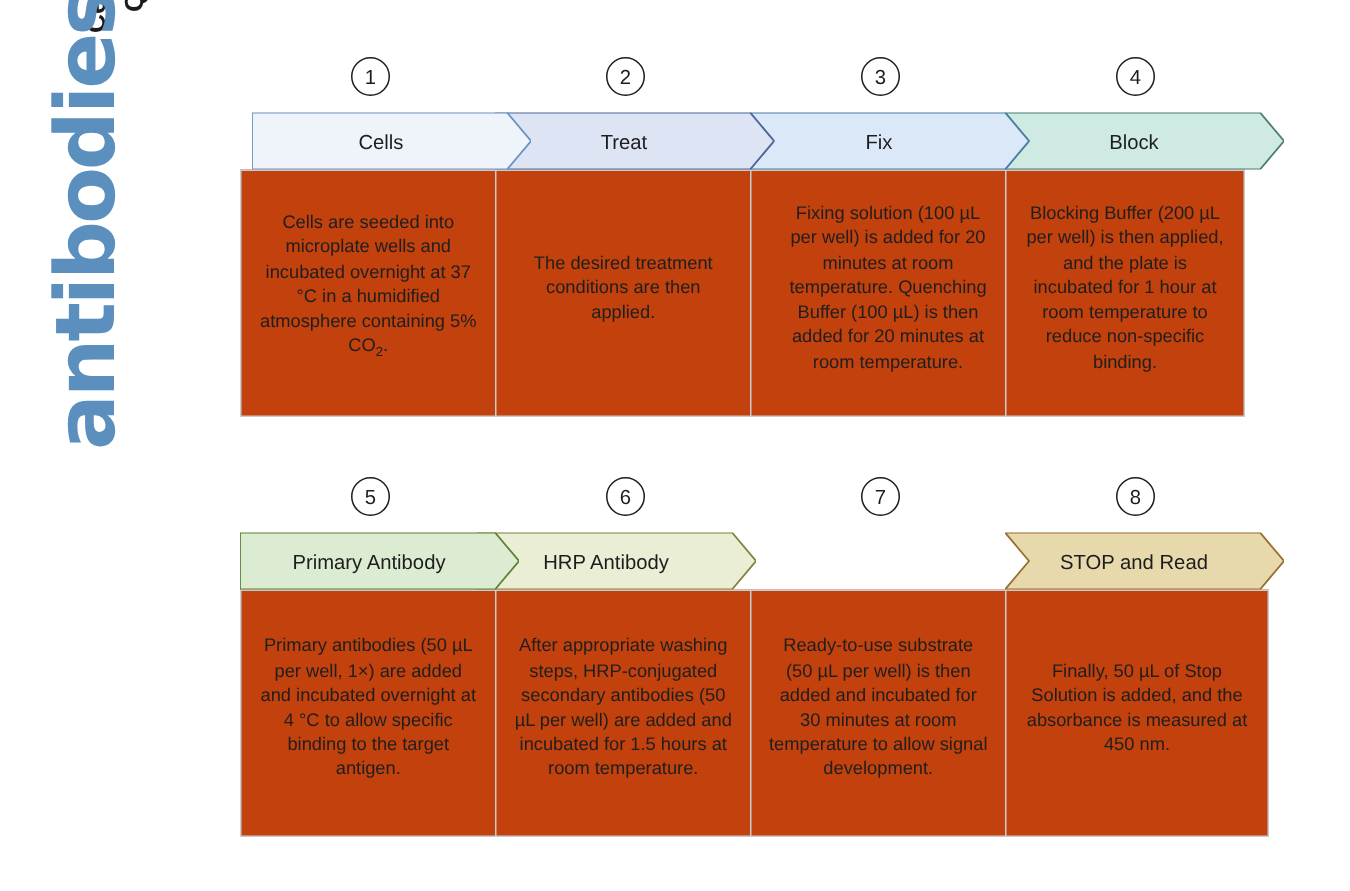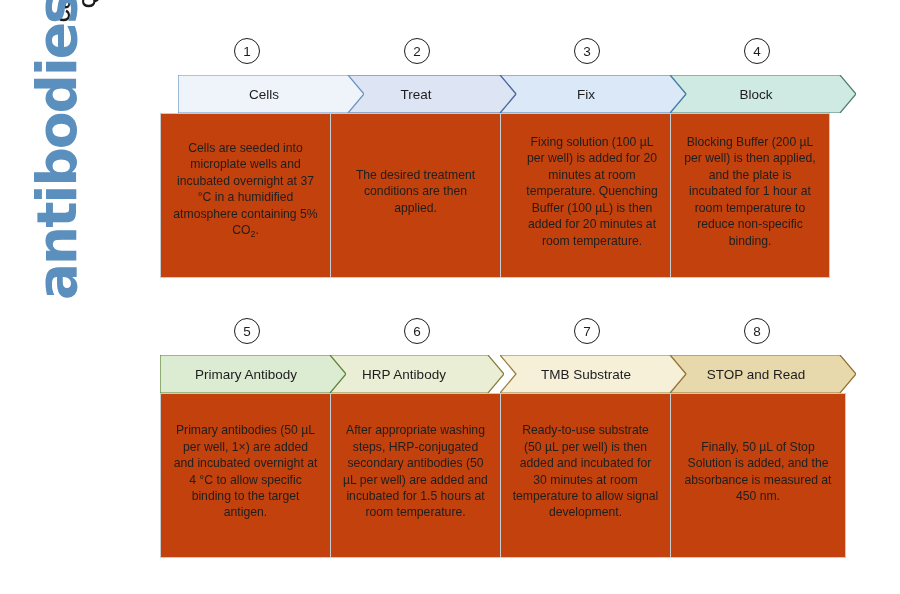--- a/index.html
+++ b/index.html
@@ -82,21 +82,21 @@
   </div>
 
   <div class="row row1">
     <div class="nums">
         <div class="numcircle" style="left: 74px;">1</div>
         <div class="numcircle" style="left: 244px;">2</div>
         <div class="numcircle" style="left: 414px;">3</div>
         <div class="numcircle" style="left: 584px;">4</div>
       </div>
     <div class="chevrons">
-        <div class="chev" style="left: 18px; width: 186px; z-index: 10;">
+        <div class="chev" style="left: 8px; width: 186px; z-index: 10;">
           <svg viewBox="0 0 186 38" preserveAspectRatio="none">
             <path d="M0,0 L170,0 L186,19 L170,38 L0,38 Z" fill="#eff4fa" stroke="#6a93c0" stroke-width="1.2" vector-effect="non-scaling-stroke"></path>
           </svg>
           <span class="lbl">Cells</span>
         </div>
         <div class="chev" style="left: 170px; width: 186px; z-index: 9;">
           <svg viewBox="0 0 186 38" preserveAspectRatio="none">
             <path d="M0,0 L170,0 L186,19 L170,38 L0,38 L16,19 Z" fill="#dde4f3" stroke="#50689b" stroke-width="1.2" vector-effect="non-scaling-stroke"></path>
           </svg>
           <span class="lbl">Treat</span>
@@ -143,26 +143,20 @@
             <path d="M0,0 L170,0 L186,19 L170,38 L0,38 Z" fill="#dcecd2" stroke="#5c8238" stroke-width="1.2" vector-effect="non-scaling-stroke"></path>
           </svg>
           <span class="lbl">Primary Antibody</span>
         </div>
         <div class="chev" style="left: 158px; width: 186px; z-index: 9;">
           <svg viewBox="0 0 186 38" preserveAspectRatio="none">
             <path d="M0,0 L170,0 L186,19 L170,38 L0,38 L16,19 Z" fill="#eaeed4" stroke="#84803a" stroke-width="1.2" vector-effect="non-scaling-stroke"></path>
           </svg>
           <span class="lbl">HRP Antibody</span>
         </div>
-        <div class="chev" style="left: 340px; width: 186px; z-index: 8;">
-          <svg viewBox="0 0 186 38" preserveAspectRatio="none">
-            <path d="M0,0 L170,0 L186,19 L170,38 L0,38 L16,19 Z" fill="#f6f0d9" stroke="#947c3a" stroke-width="1.2" vector-effect="non-scaling-stroke"></path>
-          </svg>
-          <span class="lbl">TMB Substrate</span>
-        </div>
         <div class="chev" style="left: 510px; width: 186px; z-index: 7;">
           <svg viewBox="0 0 186 38" preserveAspectRatio="none">
             <path d="M0,0 L170,0 L186,19 L170,38 L0,38 L16,19 Z" fill="#e8d9ac" stroke="#95702f" stroke-width="1.2" vector-effect="non-scaling-stroke"></path>
           </svg>
           <span class="lbl">STOP and Read</span>
         </div>
       </div>
     <div class="bodies">
         <div class="bodybox b1" style="left: 0px; width: 170px; border-right: none;">
           <div class="txt">Primary antibodies (50 µL per well, 1×) are added and incubated overnight at 4 °C to allow specific binding to the target antigen.</div>

